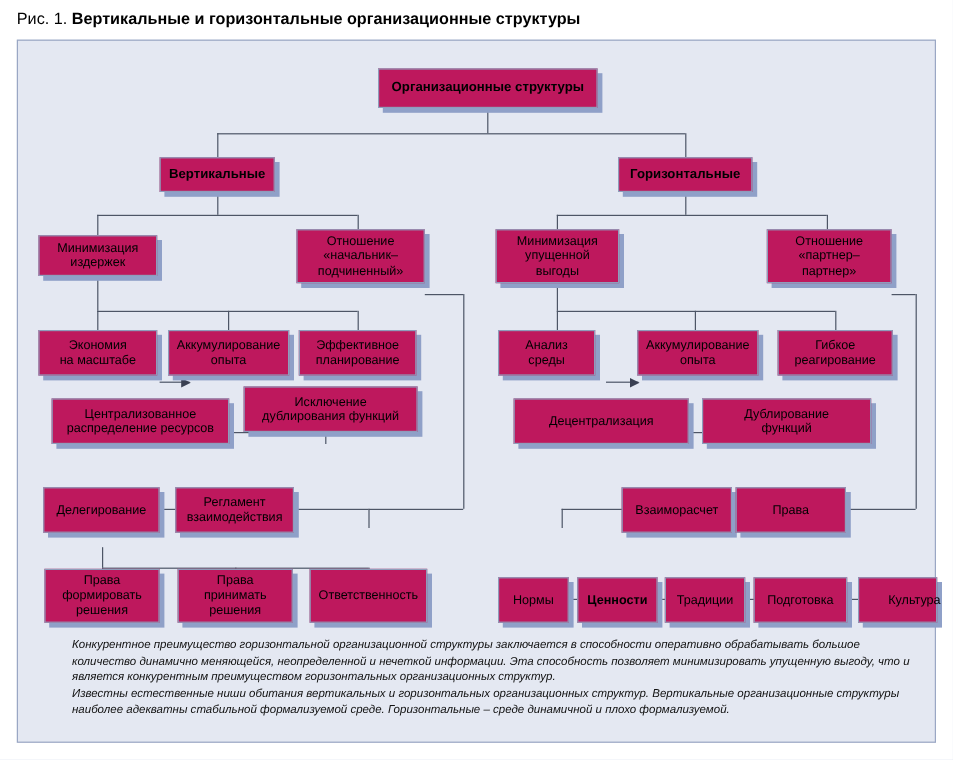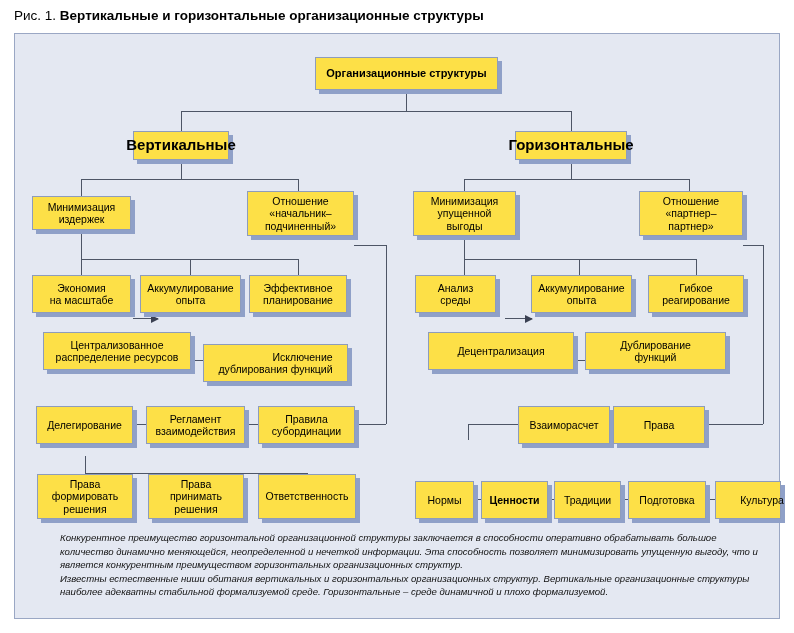--- a/index.html
+++ b/index.html
@@ -38,32 +38,32 @@
     content:"";position:absolute;right:-1px;top:-3.5px;
     width:0;height:0;
     border-left:8px solid #3a4052;
     border-top:4px solid transparent;
     border-bottom:4px solid transparent;
   }
 
   
   .box{
     position:absolute;box-sizing:border-box;
-    background:#fde047;
+    background:#be185d;
     border:1px solid #8e9cbb;
     box-shadow:4px 4px 0 0 #8fa0c8;
     display:flex;align-items:center;justify-content:center;
     text-align:center;
     color:#000;
     font-size:10.5px;
     line-height:12.5px;
     padding:2px 4px;
   }
   .box span{display:block;}
-  .box.bold{font-weight:bold;font-size:15px;align-items:center;}
+  .box.bold{font-weight:bold;font-size:11px;align-items:center;}
   .box.root{font-weight:bold;font-size:11px;}
 
   
   .note{
     position:absolute;left:60px;top:531px;width:700px;
     font-size:9.6px;line-height:13.6px;
     font-style:italic;color:#111;
   }
   .note p{margin:0;}
 </style>
@@ -208,43 +208,39 @@
     </div>
     <div class="box" style="left:28px;top:298px;width:148px;height:38px;">
       <span style="white-space:pre-line">Централизованное
 распределение ресурсов</span>
     </div>
 
     <div class="box" style="left:633px;top:241px;width:96px;height:38px;">
       <span style="white-space:pre-line">Гибкое
 реагирование</span>
     </div>
-    <div class="box" style="left:188px;top:310px;width:145px;height:38px;text-align:right;">
+    <div class="box" style="left:188px;top:288px;width:145px;height:38px;">
       <span style="white-space:pre-line">Исключение
 дублирования функций</span>
     </div>
 
     <div class="box" style="left:413px;top:298px;width:146px;height:38px;">
       <span style="white-space:pre-line">Децентрализация</span>
     </div>
     <div class="box" style="left:570px;top:298px;width:141px;height:38px;">
       <span style="white-space:pre-line">Дублирование
 функций</span>
     </div>
 
     <div class="box" style="left:21px;top:372px;width:97px;height:38px;">
       <span style="white-space:pre-line">Делегирование</span>
     </div>
     <div class="box" style="left:131px;top:372px;width:99px;height:38px;">
       <span style="white-space:pre-line">Регламент
 взаимодействия</span>
-    </div>
-    <div class="box" style="left:243px;top:372px;width:97px;height:38px;">
-      <span style="white-space:pre-line">Правила
-субординации</span>
     </div>
 
     <div class="box" style="left:503px;top:372px;width:92px;height:38px;">
       <span style="white-space:pre-line">Взаиморасчет</span>
     </div>
     <div class="box" style="left:598px;top:372px;width:92px;height:38px;">
       <span style="white-space:pre-line">Права</span>
     </div>
 
     <div class="box" style="left:22px;top:440px;width:96px;height:45px;">

